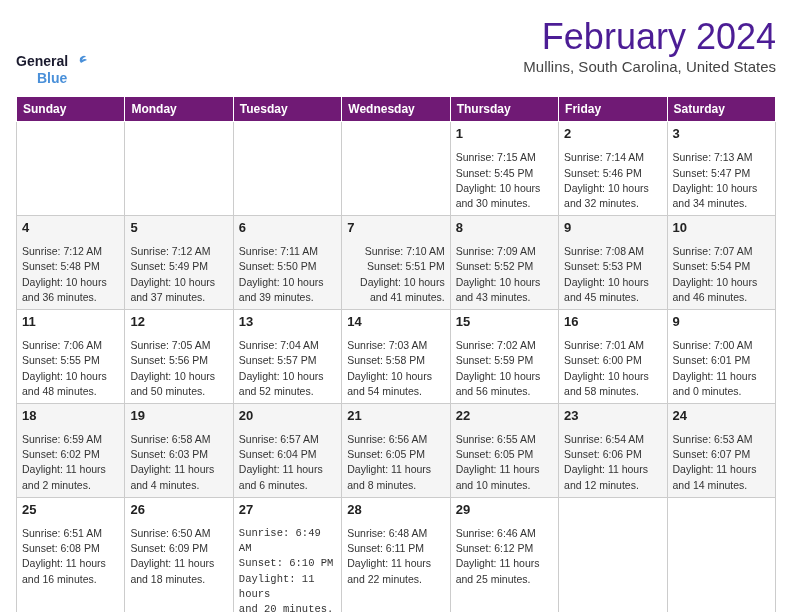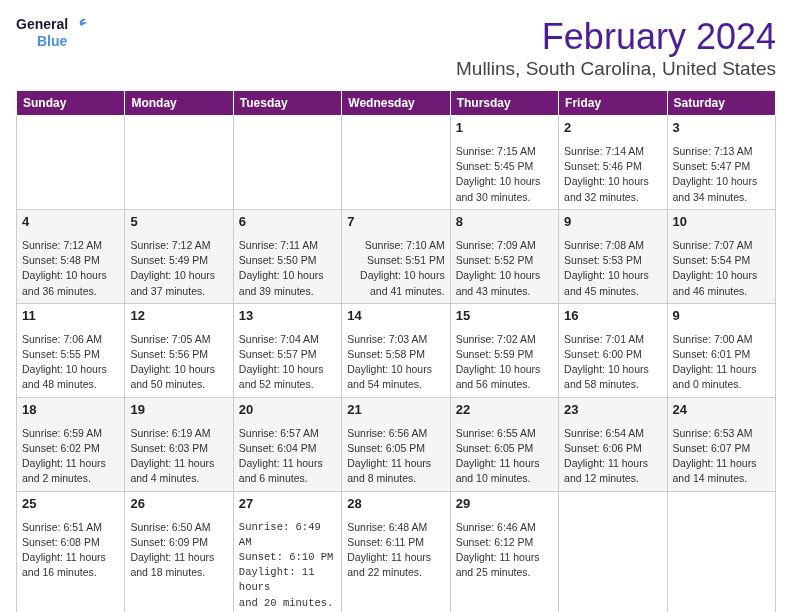--- a/index.html
+++ b/index.html
@@ -23,21 +23,21 @@
     }
     .title-block {
       text-align: right;
     }
     .month-title {
       font-size: 36px;
       font-weight: normal;
       color: #4c1d95;
     }
     .location {
-      font-size: 19px;
+      font-size: 15px;
       color: #444;
     }
     .calendar {
       width: 100%;
       border-collapse: collapse;
       font-size: 11px;
     }
     .calendar th {
       background: #701a75;
       color: #fff;
@@ -73,21 +73,21 @@
     .empty-cell {
       background: #fff !important;
     }
   </style>
 </head>
 <body>
 
 <div class="header">
   <div class="logo">
   <div style="line-height:1.1;">
-    <div style="display:flex;align-items:center;gap:2px;">
+    <div style="display:flex;align-items:center;gap:2px;margin-top:37px;">
       <span style="font-size:14px;font-weight:bold;color:#1a1a2e;font-family:Arial;">General</span>
       <svg width="18" height="18" viewBox="0 0 18 18">
         <path d="M10,5 Q14,1 16,4 Q13,4 12,7 Q15,5 17,7 Q14,8 11,10 Q9,8 10,5Z" fill="#4a90d9"></path>
       </svg>
     </div>
     <div style="font-size:14px;font-weight:bold;color:#4a90d9;font-family:Arial;text-align:center;">Blue</div>
   </div>
 </div>
   <div class="title-block">
     <div class="month-title">February 2024</div>
@@ -240,21 +240,21 @@
       <tr>
         <td>
           <div class="day-number">18</div>
           <div class="day-info" style="white-space: pre-line;">Sunrise: 6:59 AM
 Sunset: 6:02 PM
 Daylight: 11 hours
 and 2 minutes.</div>
         </td>
         <td>
           <div class="day-number">19</div>
-          <div class="day-info" style="white-space: pre-line;">Sunrise: 6:19 AM
+          <div class="day-info" style="white-space: pre-line;">Sunrise: 6:58 AM
 Sunset: 6:03 PM
 Daylight: 11 hours
 and 4 minutes.</div>
         </td>
         <td>
           <div class="day-number">20</div>
           <div class="day-info" style="white-space: pre-line;">Sunrise: 6:57 AM
 Sunset: 6:04 PM
 Daylight: 11 hours
 and 6 minutes.</div>

